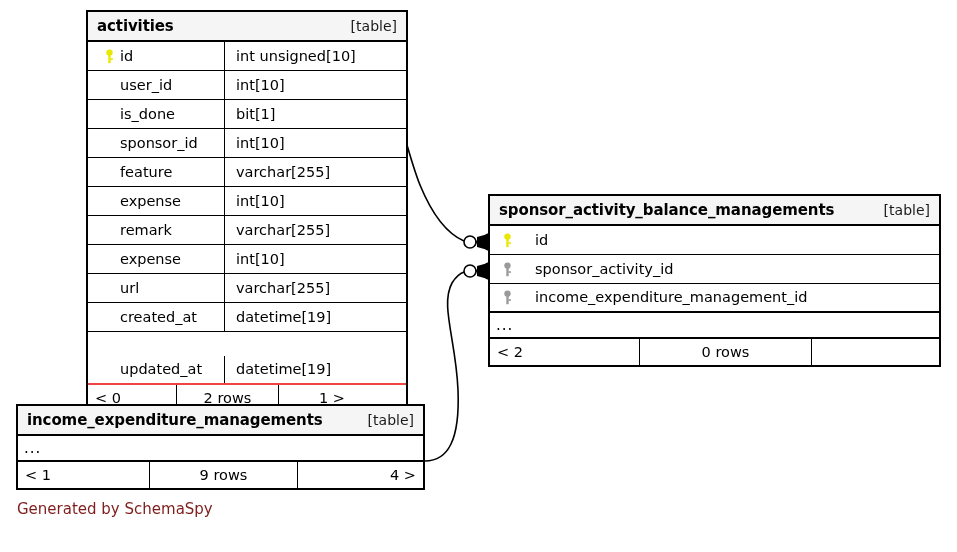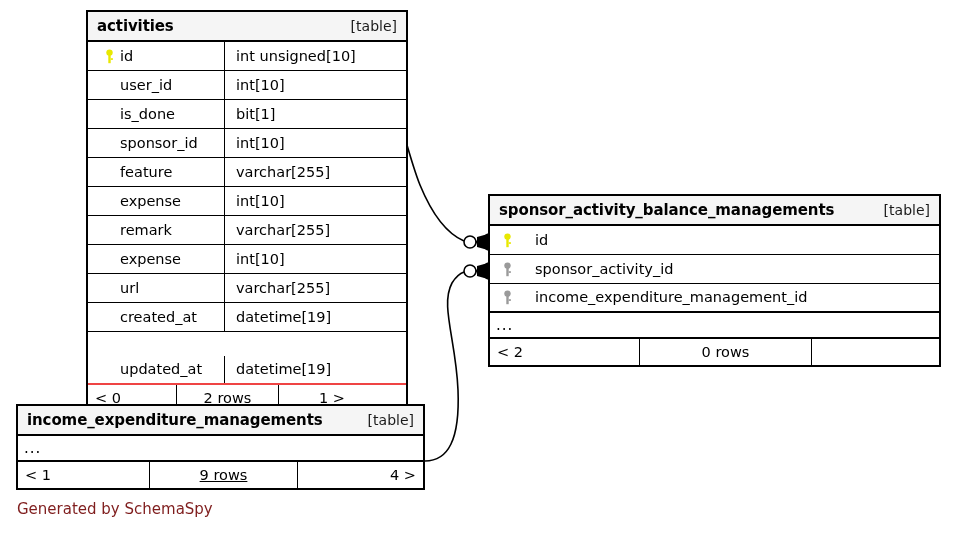--- a/index.html
+++ b/index.html
@@ -324,20 +324,20 @@
   <div class="table-box" id="tbl-income" style="left:16px; top:404px; width:409px;">
     <div class="tbl-header">
       <span class="tbl-title">income_expenditure_managements</span>
       <span class="tbl-tag">[table]</span>
     </div>
 
     <div class="ellipsis-row">...</div>
 
     <div class="footer-row" style="border-top:none;">
       <div class="footer-cell fc-left" style="width:131px;">&lt; 1</div>
-      <div class="footer-cell fc-mid" style="width:148px;text-decoration:underline;">9 rows</div>
+      <div class="footer-cell fc-mid" style="width:148px;">9 rows</div>
       <div class="footer-cell fc-right" style="width:126px;">4 &gt;</div>
     </div>
   </div>
 
   <div class="generated-by">Generated by SchemaSpy</div>
 
 </div>
 
 </body></html>

